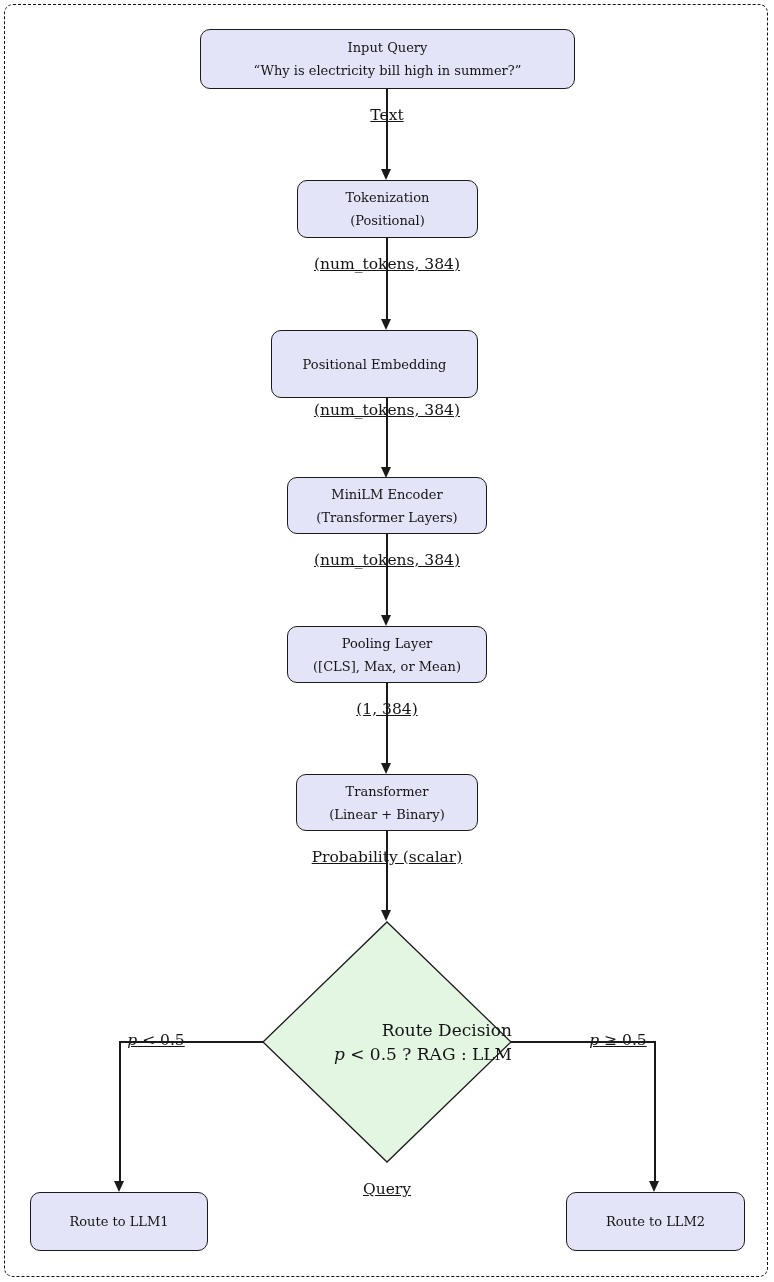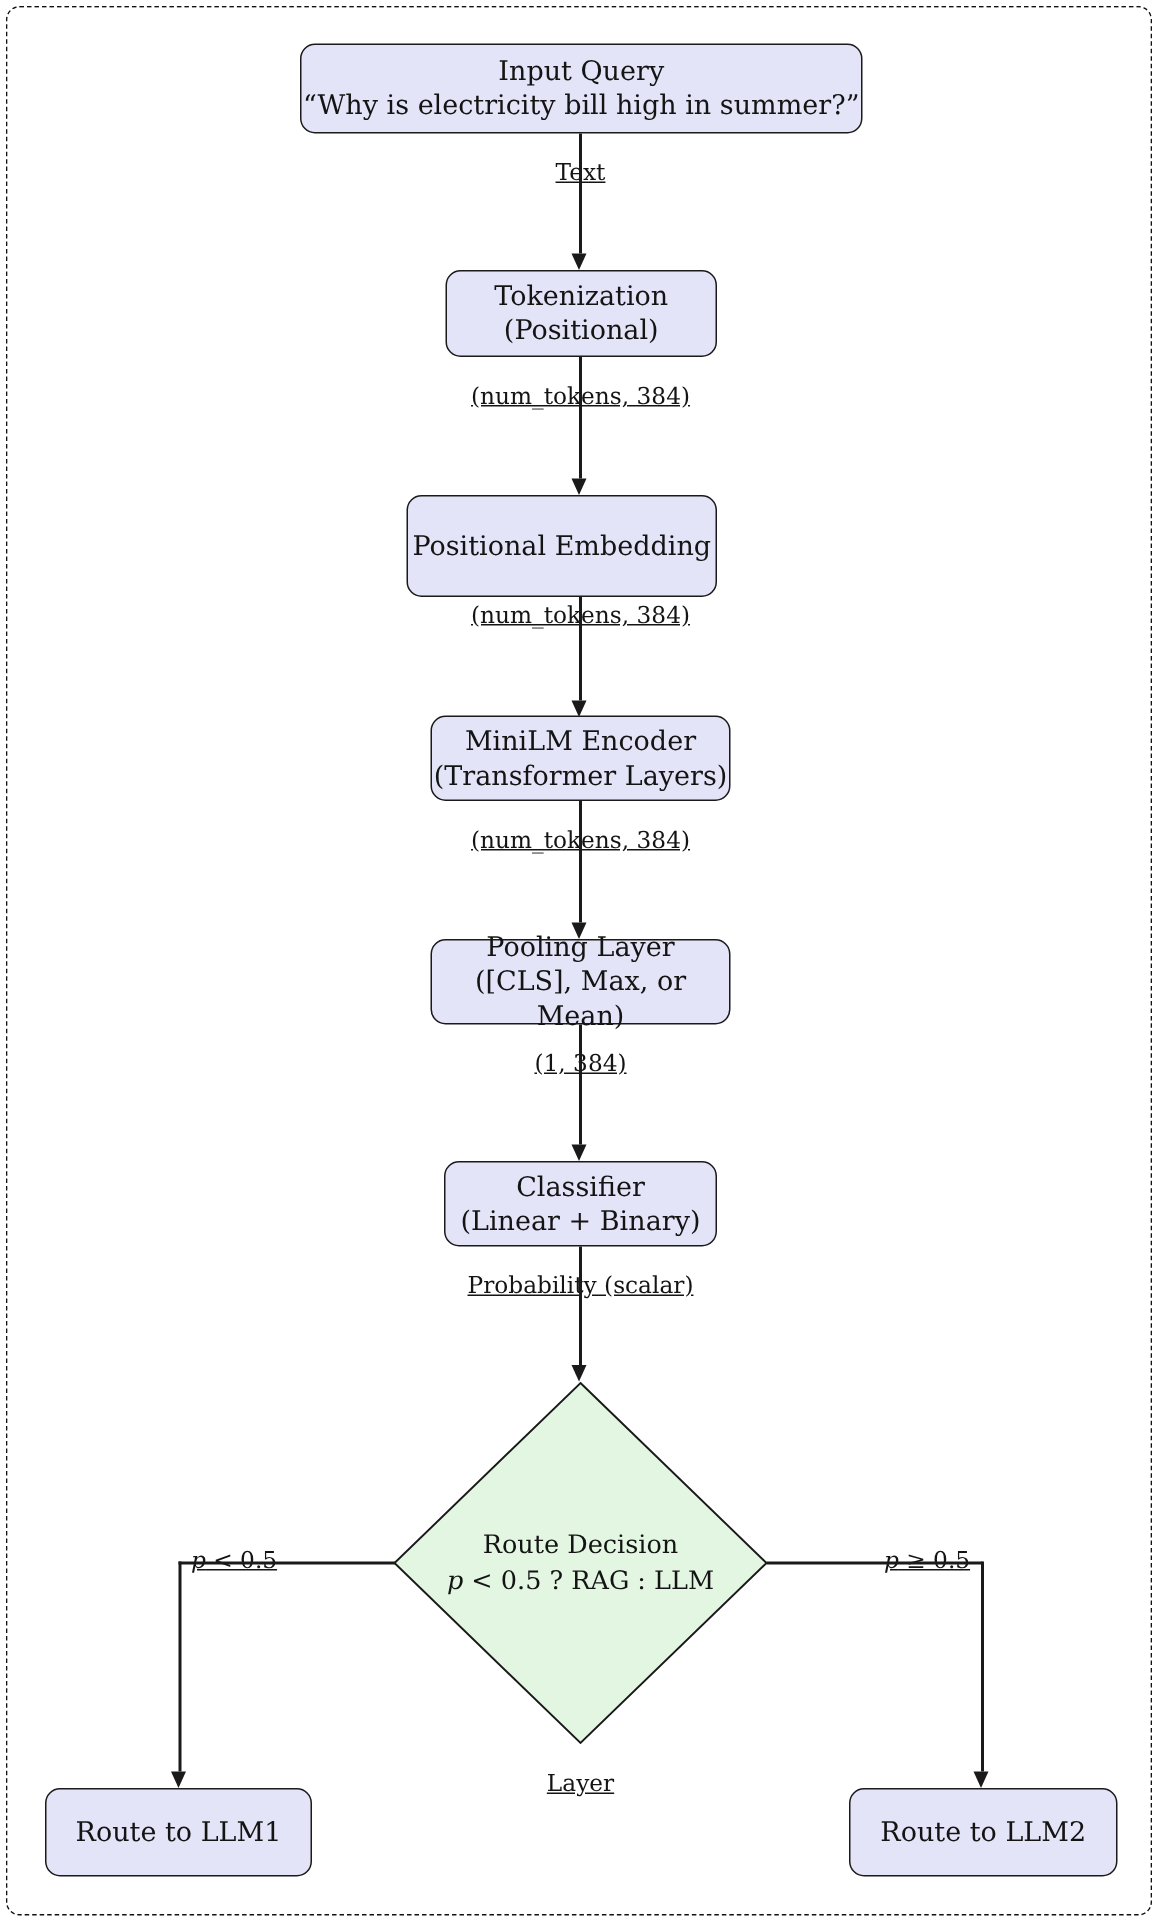--- a/index.html
+++ b/index.html
@@ -23,21 +23,21 @@
     border-radius:9px;
   }
   .node{
     position:absolute;
     box-sizing:border-box;
     background:var(--node-fill);
     border:1.4px solid var(--node-border);
     border-radius:10px;
     display:flex;flex-direction:column;
     align-items:center;justify-content:center;
-    font-size:18px;line-height:23px;
+    font-size:13px;line-height:23px;
     text-align:center;
     z-index:3;
   }
   .elabel{
     position:absolute;
     transform:translateX(-50%);
     font-size:15.5px;line-height:19px;
     white-space:nowrap;
     z-index:1;
     text-align:center;
@@ -57,21 +57,21 @@
     position:absolute;width:0;height:0;
     border-left:5.5px solid transparent;
     border-right:5.5px solid transparent;
     border-top:11px solid var(--line-color);
     z-index:2;
   }
   .diamond-wrap{position:absolute;left:262px;top:921px;width:250px;height:242px;z-index:0;}
   .diamond-poly{fill:var(--decision-fill);stroke:var(--node-border);stroke-width:1.3;}
   .diamond-text{
     position:absolute;left:0;top:0;width:100%;height:100%;
-    display:flex;flex-direction:column;align-items:center;justify-content:center;
+    display:flex;flex-direction:column;align-items:flex-end;justify-content:center;
     font-size:17px;line-height:24px;text-align:center;
   }
   .mathp{font-style:italic;}
 </style>
 </head>
 <body>
 
 <div class="canvas">
   <div class="frame"></div>
 
@@ -93,21 +93,21 @@
     <div>MiniLM Encoder</div>
     <div>(Transformer Layers)</div>
   </div>
 
   <div class="node" style="left:287px;top:626px;width:200px;height:57px">
     <div>Pooling Layer</div>
     <div>([CLS], Max, or Mean)</div>
   </div>
 
   <div class="node" style="left:296px;top:774px;width:182px;height:57px">
-    <div>Classifier</div>
+    <div>Transformer</div>
     <div>(Linear + Binary)</div>
   </div>
 
   <div class="node" style="left:30px;top:1192px;width:178px;height:59px">
     <div>Route to LLM1</div>
   </div>
 
   <div class="node" style="left:566px;top:1192px;width:179px;height:59px">
     <div>Route to LLM2</div>
   </div>
@@ -123,21 +123,21 @@
   </div>
 
   <div class="elabel" style="left:387px;top:106px">Text</div>
   <div class="elabel" style="left:387px;top:255px">(num_tokens, 384)</div>
   <div class="elabel" style="left:387px;top:401px">(num_tokens, 384)</div>
   <div class="elabel" style="left:387px;top:551px">(num_tokens, 384)</div>
   <div class="elabel" style="left:387px;top:700px">(1, 384)</div>
   <div class="elabel" style="left:387px;top:848px">Probability (scalar)</div>
   <div class="elabel" style="left:156px;top:1031px"><span class="mathp">p</span><span> &lt; 0.5</span></div>
   <div class="elabel" style="left:618px;top:1031px"><span class="mathp">p</span><span> ≥ 0.5</span></div>
-  <div class="elabel" style="left:387px;top:1180px">Layer</div>
+  <div class="elabel" style="left:387px;top:1180px">Query</div>
 
   <div class="vline" style="left:386px;top:89px;height:80px"></div>
   <div class="arrowhead" style="left:381px;top:169px"></div>
 
   <div class="vline" style="left:386px;top:238px;height:81px"></div>
   <div class="arrowhead" style="left:381px;top:319px"></div>
 
   <div class="vline" style="left:386px;top:385px;height:82px"></div>
   <div class="arrowhead" style="left:381px;top:467px"></div>
 

